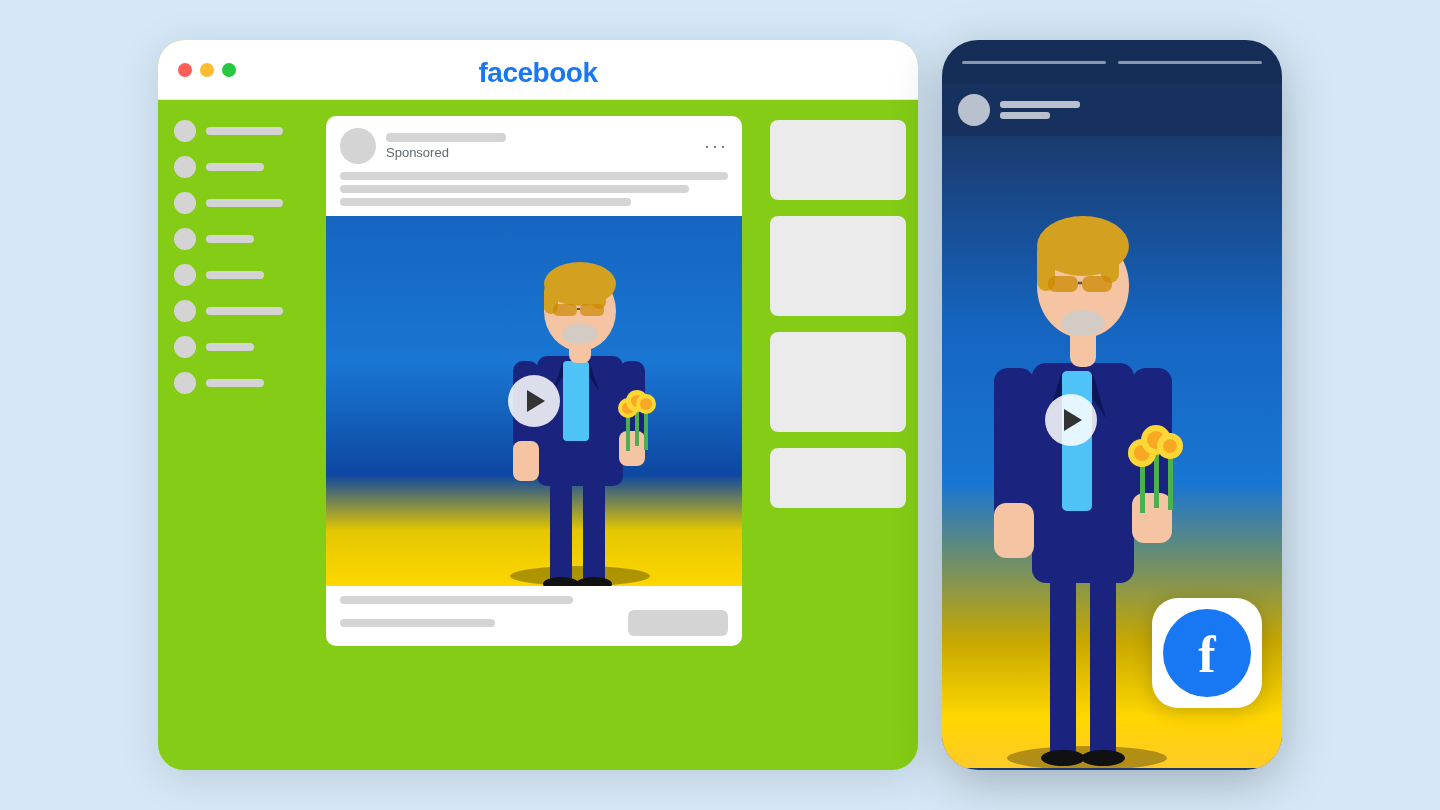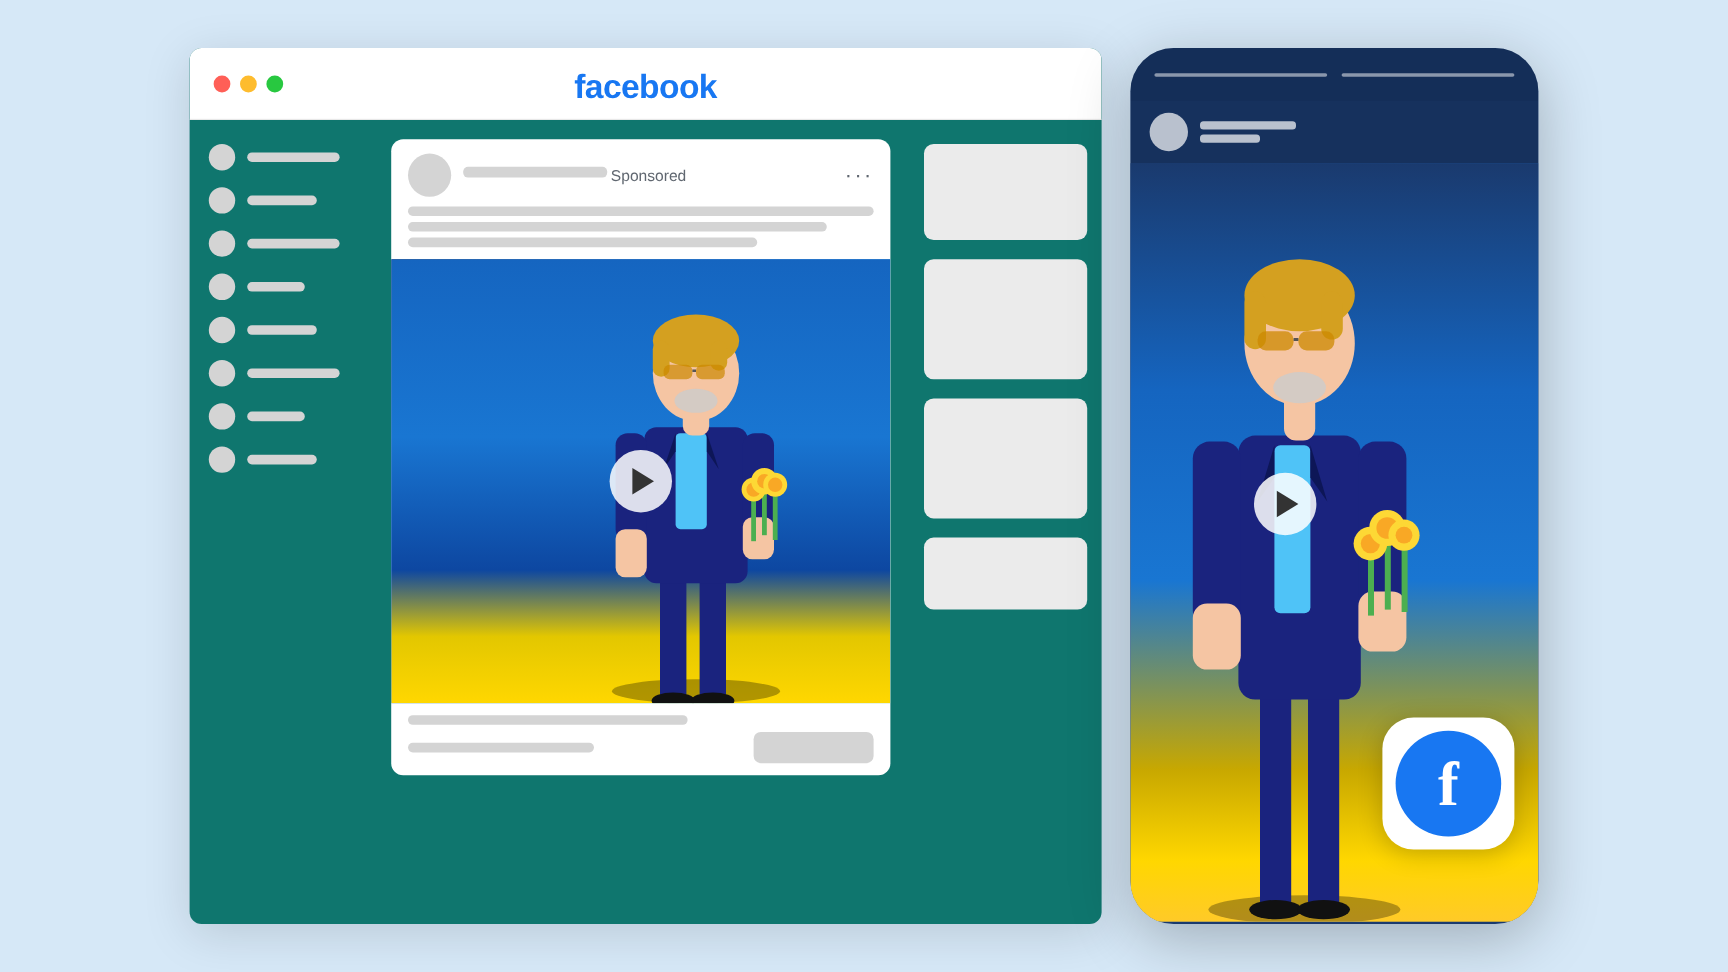--- a/index.html
+++ b/index.html
@@ -20,22 +20,22 @@
       align-items: center;
       justify-content: center;
       gap: 24px;
       width: 1300px;
       height: 760px;
       position: relative;
     }
 
     
     .desktop-mockup {
-      background: #0f766e;
-      border-radius: 10px;
+      background: #84cc16;
+      border-radius: 26px;
       width: 760px;
       height: 730px;
       box-shadow: 0 8px 40px rgba(0,0,0,0.13);
       display: flex;
       flex-direction: column;
       overflow: hidden;
       position: relative;
     }
 
     .desktop-titlebar {
@@ -146,21 +146,21 @@
     .post-avatar {
       width: 36px;
       height: 36px;
       border-radius: 50%;
       background: #d4d4d4;
     }
 
     .post-meta {
       flex: 1;
       display: flex;
-      flex-direction: row;
+      flex-direction: column;
       gap: 3px;
     }
 
     .post-name-bar {
       height: 9px;
       width: 120px;
       background: #d4d4d4;
       border-radius: 4px;
     }
 

